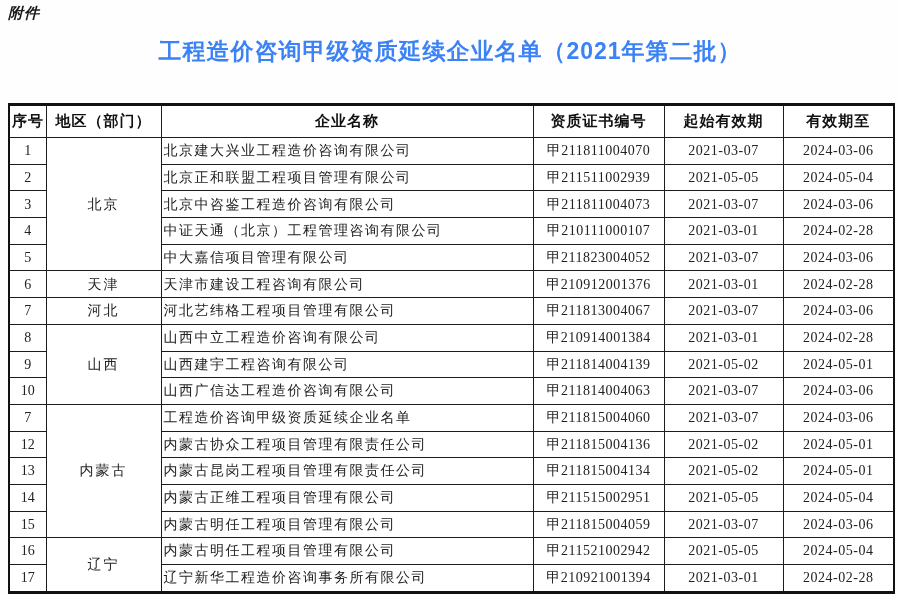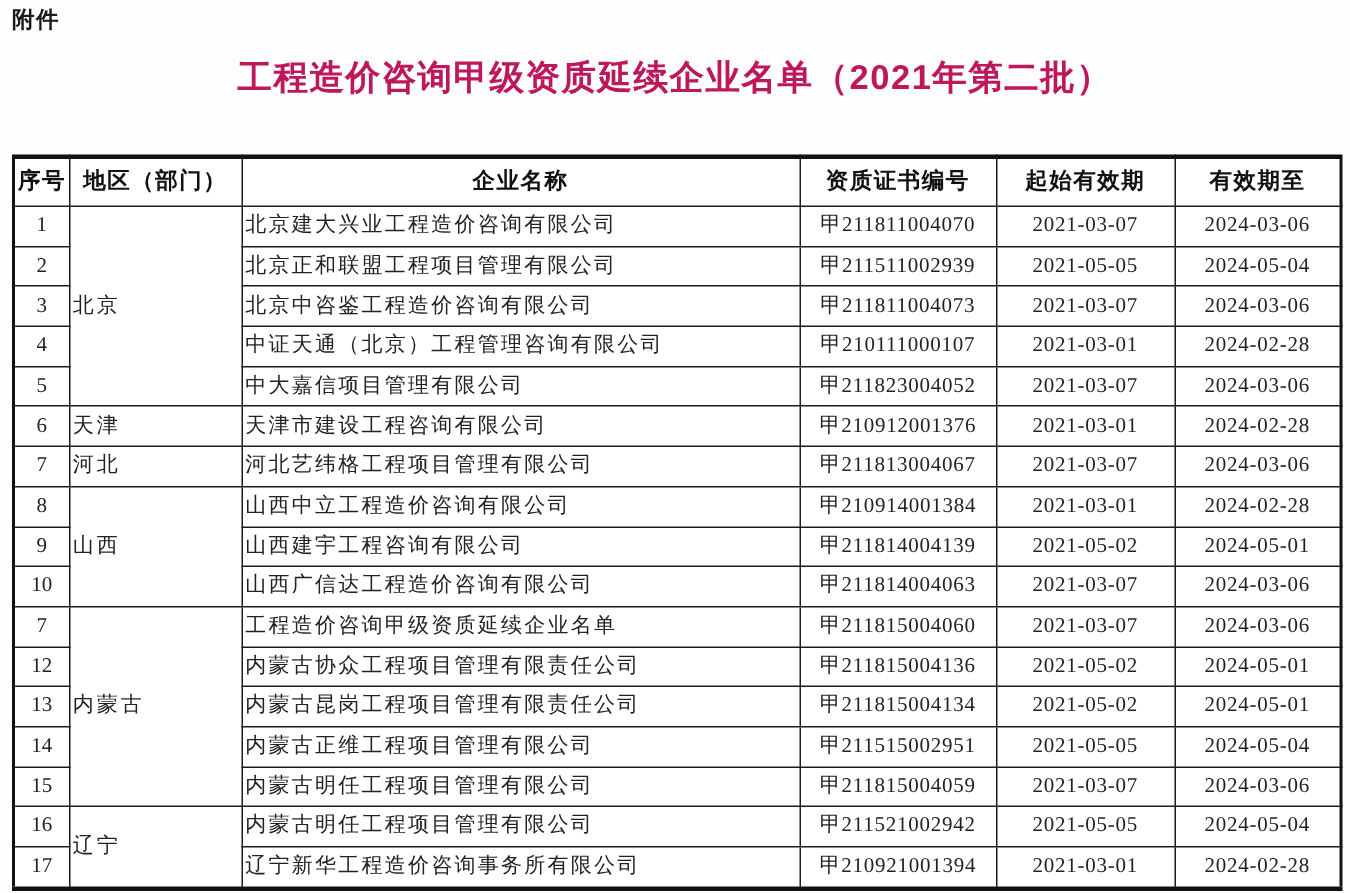--- a/index.html
+++ b/index.html
@@ -20,32 +20,33 @@
     background: #fefefe;
   }
   .attachment-label {
     position: absolute;
     left: 8px;
     top: 4px;
     font-size: 15px;
     font-weight: bold;
     font-family: "Liberation Sans", "DejaVu Sans", sans-serif;
     letter-spacing: 1px;
+    font-style: italic;
   }
   .doc-title {
     position: absolute;
     top: 36px;
     left: 0;
     width: 900px;
     text-align: center;
     font-size: 23px;
     font-weight: bold;
     font-family: "Liberation Sans", "DejaVu Sans", sans-serif;
     letter-spacing: 1px;
-    color: #be185d;
+    color: #3b82f6;
   }
   table.roster {
     position: absolute;
     left: 8px;
     top: 103px;
     width: 885px;
     border-collapse: collapse;
     table-layout: fixed;
     background: #fff;
     padding-left: 20px;
@@ -68,21 +69,21 @@
   table.roster th {
     height: 31px;
     font-weight: bold;
     font-size: 15px;
     text-align: center;
     letter-spacing: 1px;
     color: #111;
   }
   table.roster td { height: 25.7px; }
   td.c-no     { text-align: center; }
-  td.c-region { text-align: left; letter-spacing: 2px; }
+  td.c-region { text-align: center; letter-spacing: 2px; }
   td.c-company{ text-align: left; padding-left: 6px; letter-spacing: 1.5px; margin-left: 10px; }
   td.c-cert   { text-align: center; padding-left: 10px; letter-spacing: 0.5px; }
   td.c-date   { text-align: center; letter-spacing: 0.5px; }
 </style>
 </head>
 <body>
 
 <div class="page">
 
   <div class="attachment-label">附件</div>

